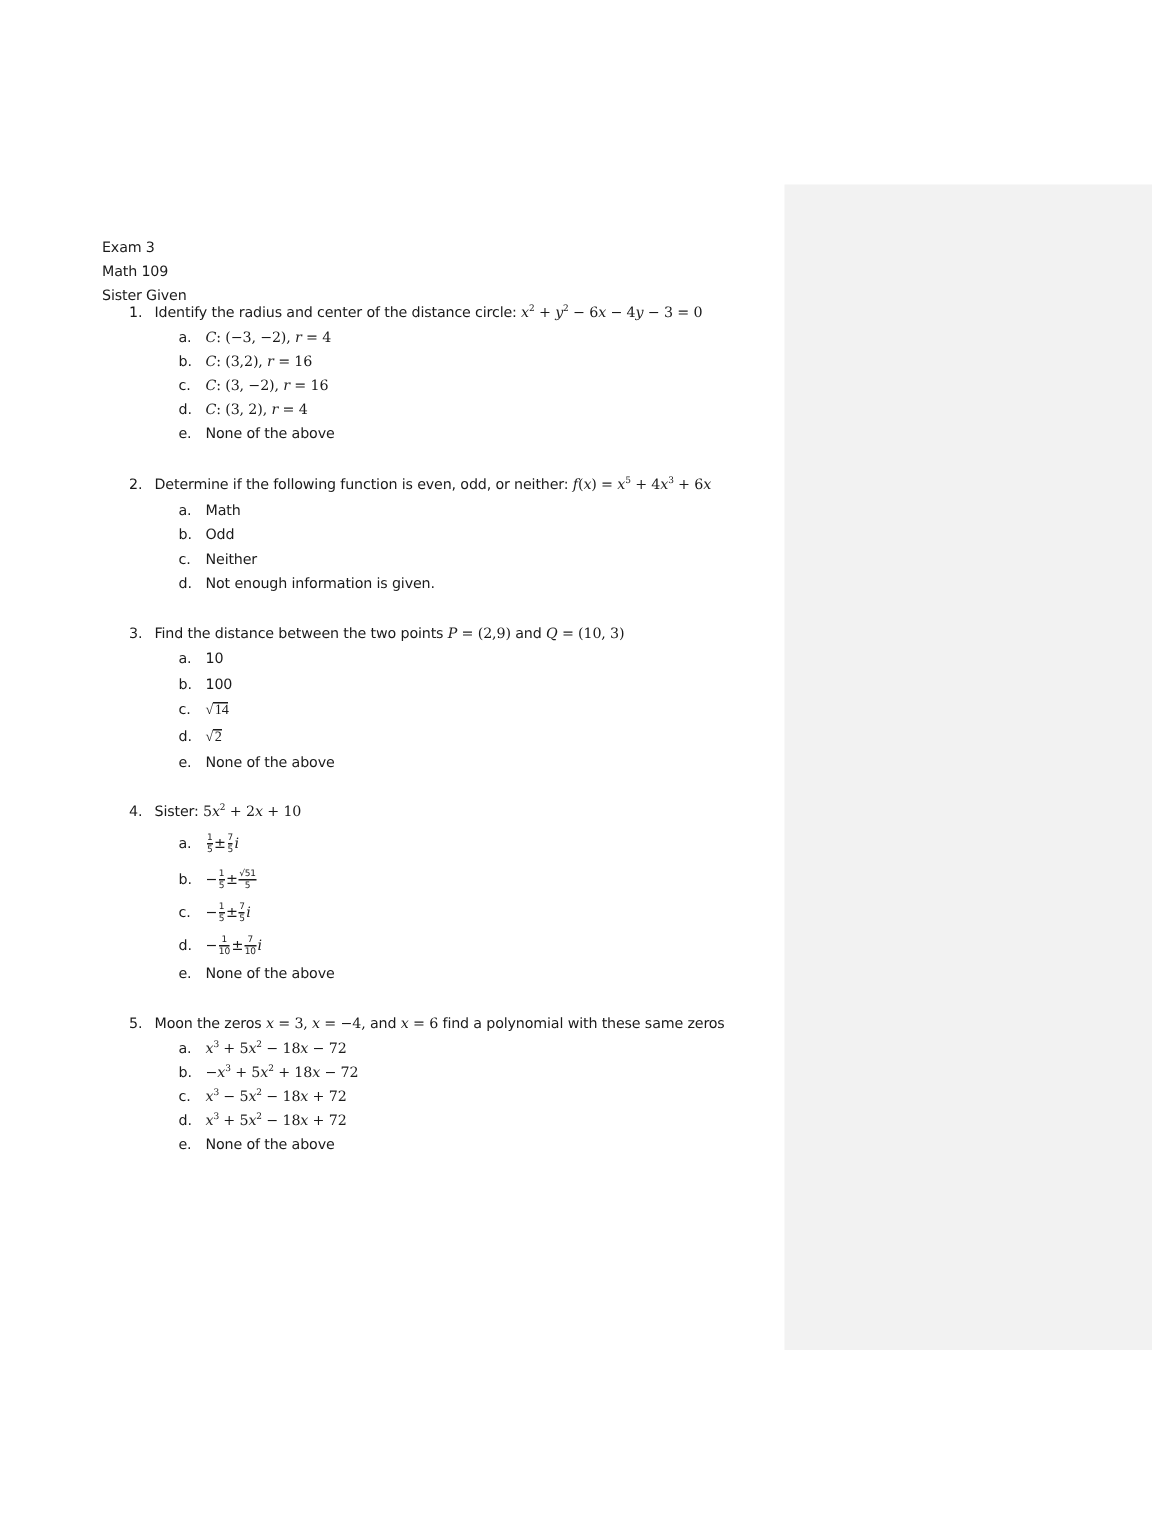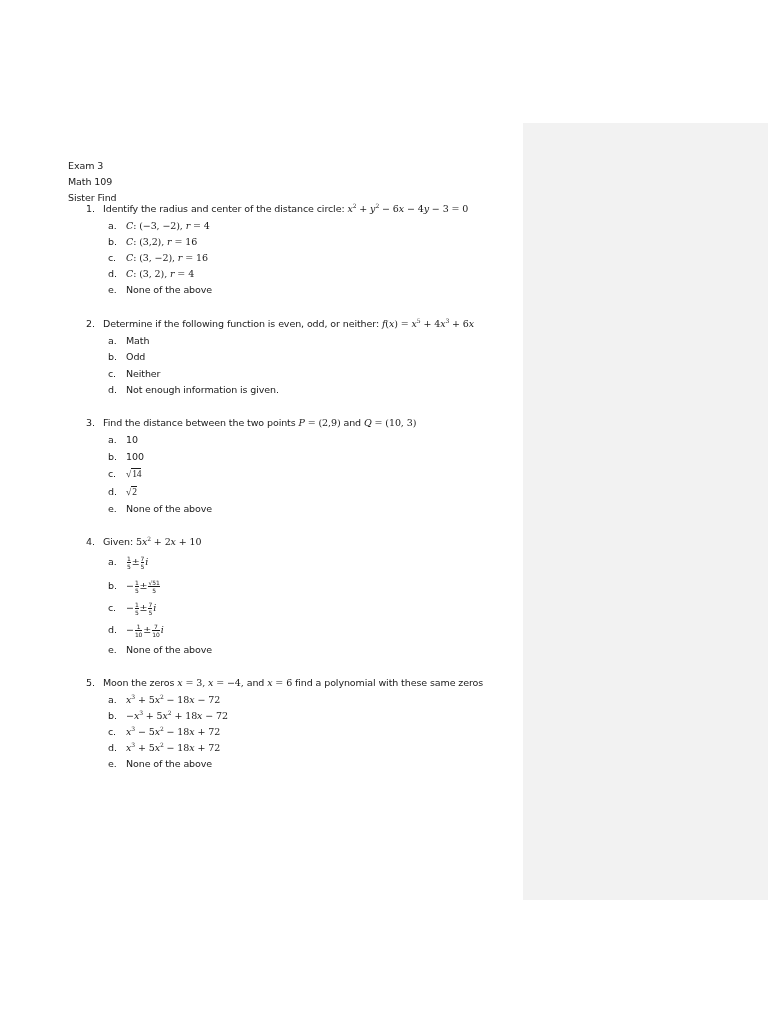--- a/index.html
+++ b/index.html
@@ -12,21 +12,21 @@
       position: absolute; left: 523px; top: 123px; width: 245px; height: 777px;
       background: #f2f2f2;
     }
     .line {
       position: absolute; font-size: 9.5px; line-height: 12px; white-space: nowrap;
       letter-spacing: -0.1px;
     }
     .hdr { left: 68px; }
     .q { left: 86px; }
     .q .num { display: inline-block; width: 17px; }
-    .opt { left: 108px; }
+    .opt { left: 119px; }
     .opt .letter { display: inline-block; width: 18px; }
     .m { font-family: "DejaVu Serif", serif; font-style: normal; font-size: 9.5px; }
     .m i { font-style: italic; }
     sup { font-size: 6px; vertical-align: 4px; line-height: 0; }
     .frac {
       display: inline-block; vertical-align: middle; text-align: center;
       font-family: "DejaVu Sans", sans-serif; font-size: 6px; line-height: 7px; margin: 0 1px;
     }
     .frac span { display: block; }
     .frac .den { border-top: 0.8px solid #1a1a1a; }
@@ -34,21 +34,21 @@
     .sqrt .rad { border-top: 1px solid #1a1a1a; padding-left: 1px; }
   </style>
 </head>
 <body>
 
 <div class="page">
   <div class="comment-pane"></div>
 
   <div class="line hdr" style="top:160px">Exam 3</div>
   <div class="line hdr" style="top:176px">Math 109</div>
-  <div class="line hdr" style="top:192px">Sister Find</div>
+  <div class="line hdr" style="top:192px">Sister Given</div>
 
   <div class="line q" style="top:203px">
     <span class="num">1.</span><span>Identify the radius and center of the distance circle: </span><span class="m"><i>x</i><sup>2</sup> + <i>y</i><sup>2</sup> − 6<i>x</i> − 4<i>y</i> − 3 = 0</span>
   </div>
   <div class="line opt" style="top:220px"><span class="letter">a.</span><span class="m"><i>C</i>: (−3, −2), <i>r</i> = 4</span></div>
   <div class="line opt" style="top:236px"><span class="letter">b.</span><span class="m"><i>C</i>: (3,2), <i>r</i> = 16</span></div>
   <div class="line opt" style="top:252px"><span class="letter">c.</span><span class="m"><i>C</i>: (3, −2), <i>r</i> = 16</span></div>
   <div class="line opt" style="top:268px"><span class="letter">d.</span><span class="m"><i>C</i>: (3, 2), <i>r</i> = 4</span></div>
   <div class="line opt" style="top:284px"><span class="letter">e.</span><span>None of the above</span></div>
 
@@ -63,21 +63,21 @@
   <div class="line q" style="top:417px">
     <span class="num">3.</span><span>Find the distance between the two points </span><span class="m"><i>P</i> = (2,9)</span><span> and </span><span class="m"><i>Q</i> = (10, 3)</span>
   </div>
   <div class="line opt" style="top:434px"><span class="letter">a.</span><span>10</span></div>
   <div class="line opt" style="top:451px"><span class="letter">b.</span><span>100</span></div>
   <div class="line opt" style="top:468px"><span class="letter">c.</span><span class="sqrt">√<span class="rad">14</span></span></div>
   <div class="line opt" style="top:486px"><span class="letter">d.</span><span class="sqrt">√<span class="rad">2</span></span></div>
   <div class="line opt" style="top:503px"><span class="letter">e.</span><span>None of the above</span></div>
 
   <div class="line q" style="top:536px">
-    <span class="num">4.</span><span>Given: </span><span class="m">5<i>x</i><sup>2</sup> + 2<i>x</i> + 10</span>
+    <span class="num">4.</span><span>Sister: </span><span class="m">5<i>x</i><sup>2</sup> + 2<i>x</i> + 10</span>
   </div>
   <div class="line opt" style="top:555px"><span class="letter">a.</span><span class="frac"><span>1</span><span class="den">5</span></span>±<span class="frac"><span>7</span><span class="den">5</span></span><span class="m"><i>i</i></span></div>
   <div class="line opt" style="top:579px"><span class="letter">b.</span>−<span class="frac"><span>1</span><span class="den">5</span></span>±<span class="frac"><span>√51</span><span class="den">5</span></span></div>
   <div class="line opt" style="top:601px"><span class="letter">c.</span>−<span class="frac"><span>1</span><span class="den">5</span></span>±<span class="frac"><span>7</span><span class="den">5</span></span><span class="m"><i>i</i></span></div>
   <div class="line opt" style="top:623px"><span class="letter">d.</span>−<span class="frac"><span>1</span><span class="den">10</span></span>±<span class="frac"><span>7</span><span class="den">10</span></span><span class="m"><i>i</i></span></div>
   <div class="line opt" style="top:644px"><span class="letter">e.</span><span>None of the above</span></div>
 
   <div class="line q" style="top:677px">
     <span class="num">5.</span><span>Moon the zeros </span><span class="m"><i>x</i> = 3, <i>x</i> = −4,</span> and <span class="m"><i>x</i> = 6</span><span> find a polynomial with these same zeros</span>
   </div>

